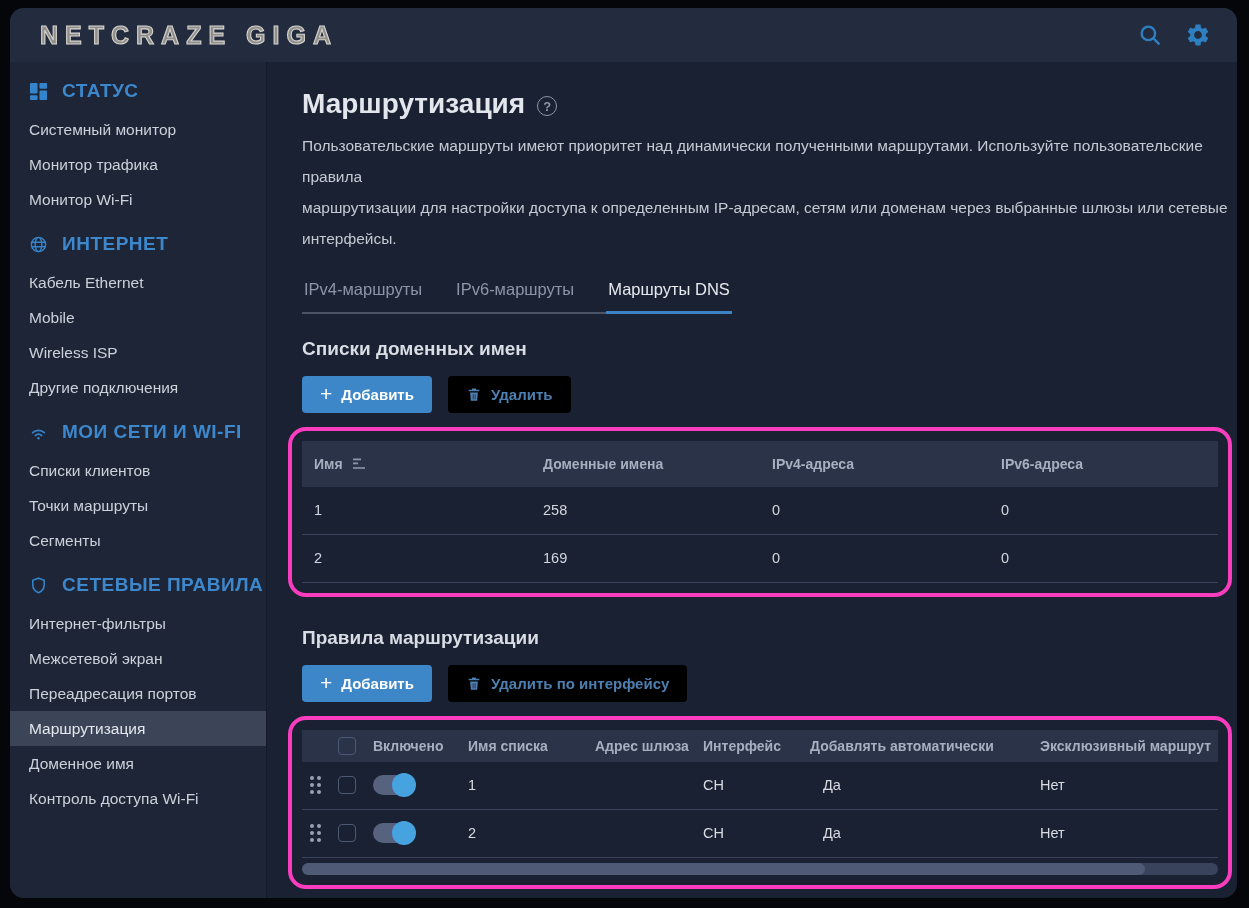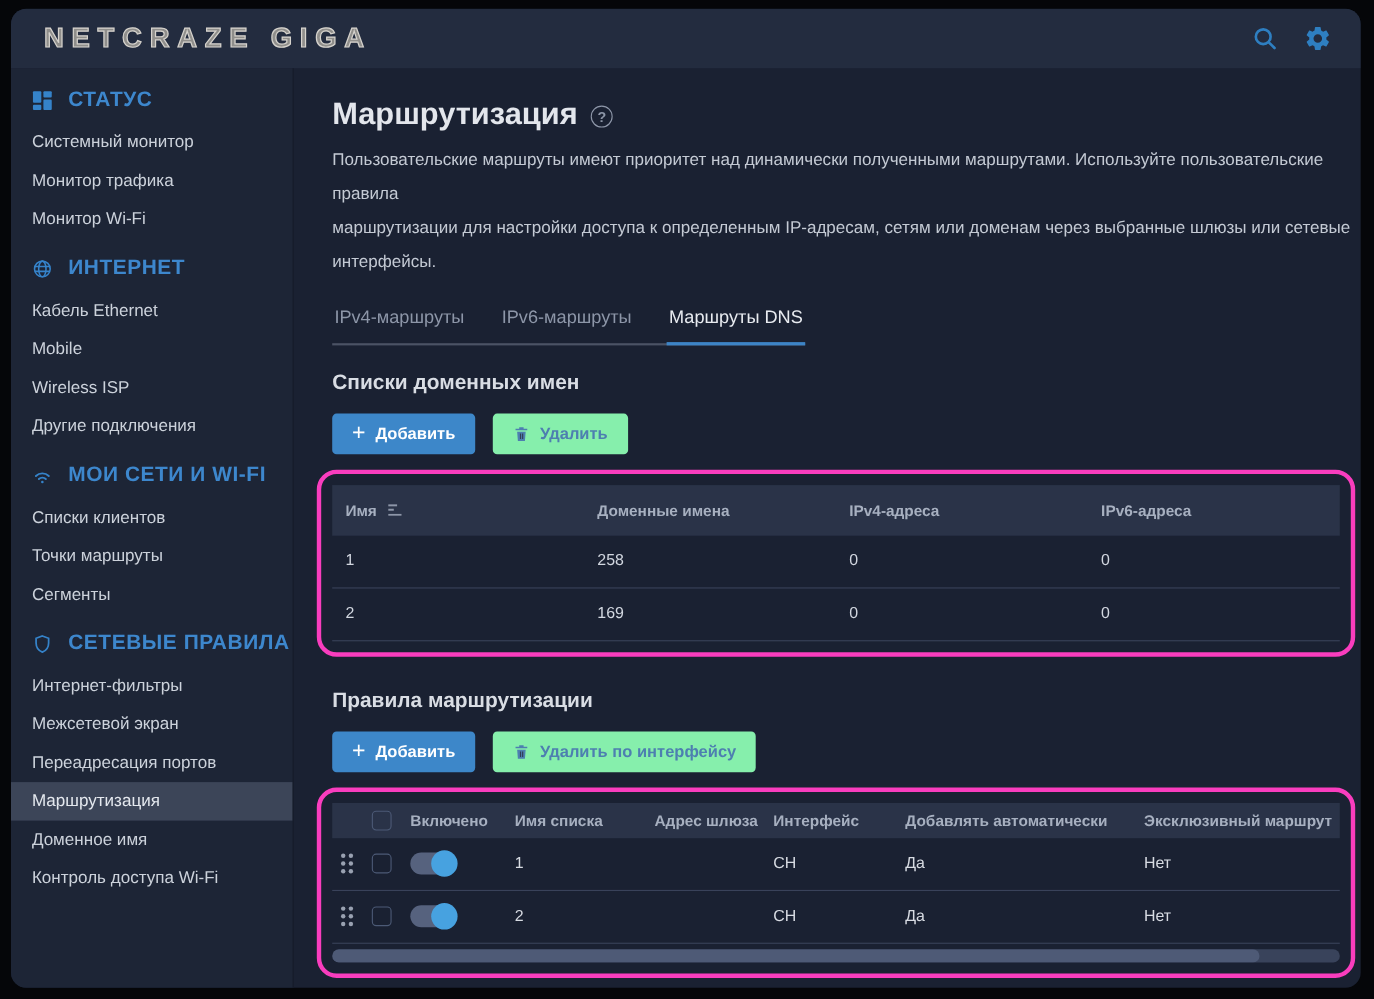--- a/index.html
+++ b/index.html
@@ -49,21 +49,21 @@
   .tab.active { color:#e8ebf0; border-bottom:3px solid #3d84c6; margin-bottom:-2.5px; }
 
   
   .section-heading { margin:24px 0 0 14px; color:#d9dde4; font-size:19px; font-weight:bold; }
   .btn-row { margin:16px 0 0 14px; display:flex; gap:16px; }
   .btn { height:37px; border:none; border-radius:4px; font-size:15px; font-weight:bold;
          display:inline-flex; align-items:center; gap:9px; padding:0 18px; cursor:pointer;
          font-family:"Liberation Sans", sans-serif; }
   .btn-add { background:#3d87c9; color:#fff; }
   .btn-add .plus { font-size:21px; font-weight:normal; line-height:1; margin-top:-2px; }
-  .btn-del { background:#86efac; color:#4d7fb0; }
+  .btn-del { background:#000000; color:#4d7fb0; }
   .btn-del svg { width:16px; height:17px; }
 
   
   .hl-box { margin-top:14px; width:944px; border:4px solid #f93dbe; border-radius:18px;
             padding:10px; }
 
   
   .t1-header { display:grid; grid-template-columns:repeat(4,1fr); background:#2a3348;
                height:46px; align-items:center; }
   .t1-header .th { color:#a7b0c0; font-size:14px; font-weight:bold; padding-left:12px;
@@ -271,21 +271,21 @@
       </div>
 
       <div class="hl-box">
         <div class="t2">
           <div class="t2-header" id="t2-header">
               <span class="checkbox" style="left:36px"></span>
               <span class="th" style="left:71px">Включено</span>
               <span class="th" style="left:166px">Имя списка</span>
               <span class="th" style="left:293px">Адрес шлюза</span>
               <span class="th" style="left:401px">Интерфейс</span>
-              <span class="th" style="left:521px">Добавлять автоматически</span>
+              <span class="th" style="left:508px">Добавлять автоматически</span>
               <span class="th" style="left:738px">Эксклюзивный маршрут</span>
             </div>
           <div id="t2-body">
               <div class="t2-row">
                 <span class="drag-handle" style="left:8px">
                   <i></i>
                   <i></i>
                   <i></i>
                   <i></i>
                   <i></i>

